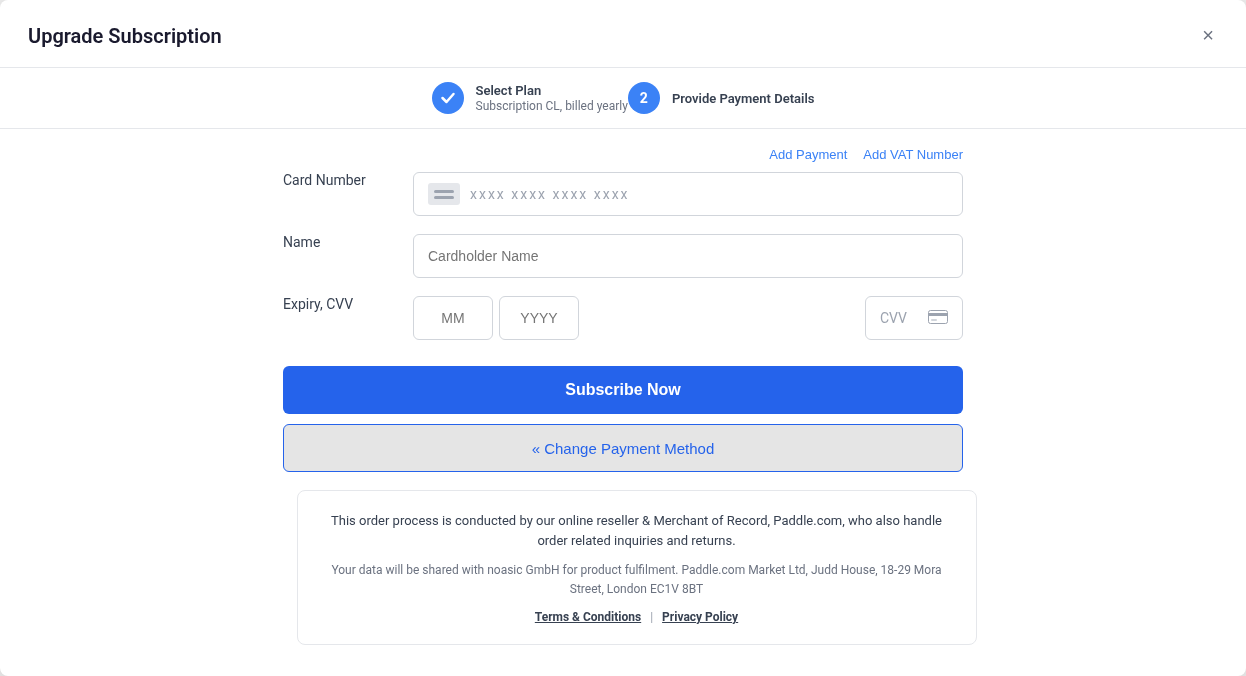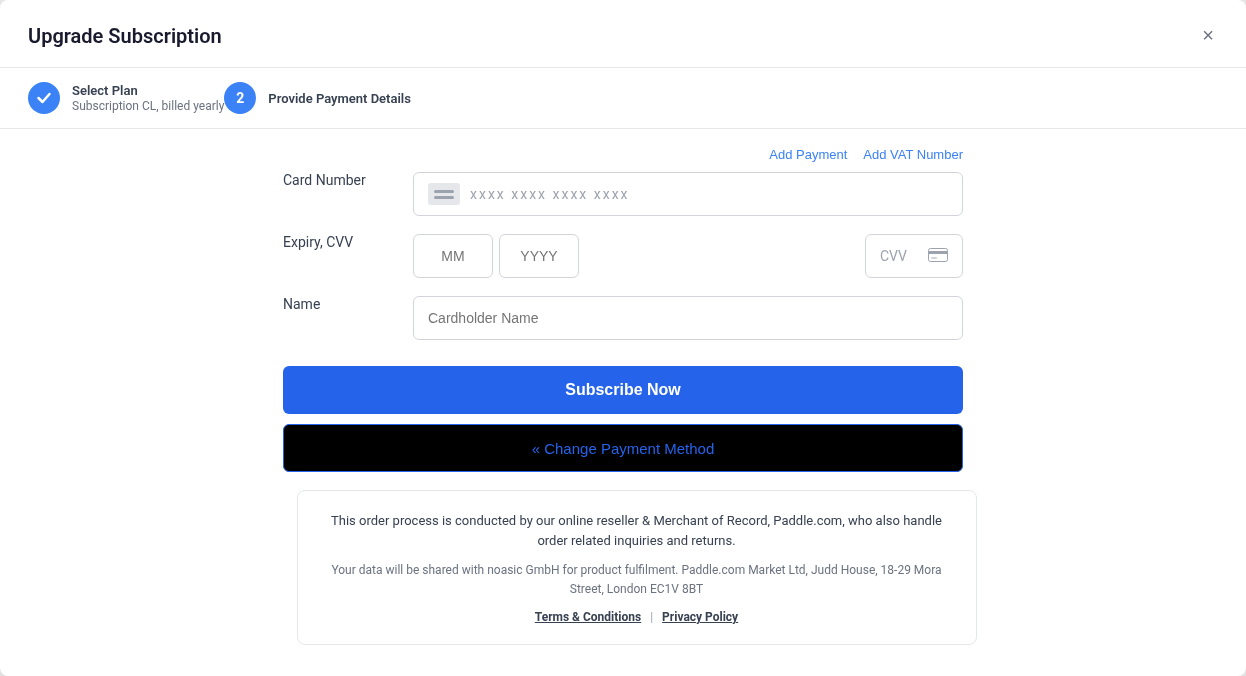--- a/index.html
+++ b/index.html
@@ -41,21 +41,21 @@
       font-size: 20px;
       padding: 4px;
       display: flex;
       align-items: center;
       justify-content: center;
       border-radius: 4px;
     }
     .steps-bar {
       display: flex;
       align-items: center;
-      justify-content: flex-start;
+      justify-content: center;
       padding: 14px 28px;
       border-bottom: 1px solid #e5e7eb;
       background: #fff;
     }
     .step-left {
       display: flex;
       align-items: center;
       gap: 12px;
     }
     .step-icon-done {
@@ -249,21 +249,21 @@
       font-size: 16px;
       font-weight: 600;
       cursor: pointer;
       margin-top: 8px;
       margin-bottom: 10px;
     }
     .btn-change {
       width: 100%;
       max-width: 680px;
       height: 48px;
-      background: #000000;
+      background: #e5e5e5;
       color: #2563eb;
       border: 1.5px solid #2563eb;
       border-radius: 6px;
       font-size: 15px;
       font-weight: 500;
       cursor: pointer;
       margin-bottom: 18px;
     }
     .info-box {
       width: 100%;
@@ -342,44 +342,44 @@
         <label class="form-label">Card Number</label>
         <div class="card-input-wrapper">
           <div class="card-icon">
             <div class="card-icon-lines">
               <div class="card-icon-line"></div>
               <div class="card-icon-line"></div>
             </div>
           </div>
           <span class="card-placeholder">xxxx xxxx xxxx xxxx</span>
         </div>
+      </div>
+
+      <div class="form-row">
+        <label class="form-label">Name</label>
+        <input class="form-input" type="text" placeholder="Cardholder Name" style="">
       </div>
 
       <div class="form-row">
         <label class="form-label">Expiry, CVV</label>
         <div class="expiry-row">
           <input class="expiry-input" type="text" placeholder="MM" style="">
           <input class="expiry-input" type="text" placeholder="YYYY" style="">
           <div class="cvv-wrapper">
             <span class="cvv-input-text">CVV</span>
             <span class="cvv-card-icon">
               <svg width="20" height="14" viewBox="0 0 20 14" fill="none">
                 <rect x="0.5" y="0.5" width="19" height="13" rx="2" stroke="#9ca3af" stroke-width="1"></rect>
                 <rect x="0" y="3" width="20" height="3" fill="#9ca3af"></rect>
                 <rect x="3" y="9" width="6" height="2" rx="1" fill="#d1d5db"></rect>
               </svg>
             </span>
           </div>
         </div>
       </div>
-
-      <div class="form-row">
-        <label class="form-label">Name</label>
-        <input class="form-input" type="text" placeholder="Cardholder Name" style="">
-      </div>
     </div>
 
     <button class="btn-subscribe">Subscribe Now</button>
 
     <button class="btn-change">« Change Payment Method</button>
 
     <div class="info-box">
       <p class="info-main">This order process is conducted by our online reseller &amp; Merchant of Record, Paddle.com, who also handle order related inquiries and returns.</p>
       <p class="info-sub">Your data will be shared with noasic GmbH for product fulfilment. Paddle.com Market Ltd, Judd House, 18-29 Mora Street, London EC1V 8BT</p>
       <div class="info-links">

